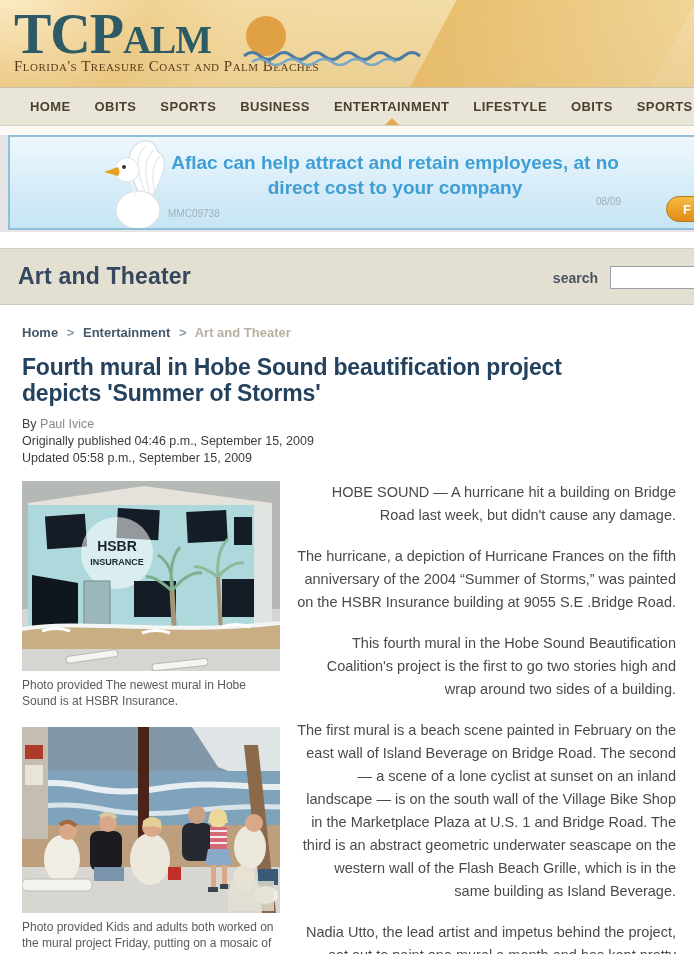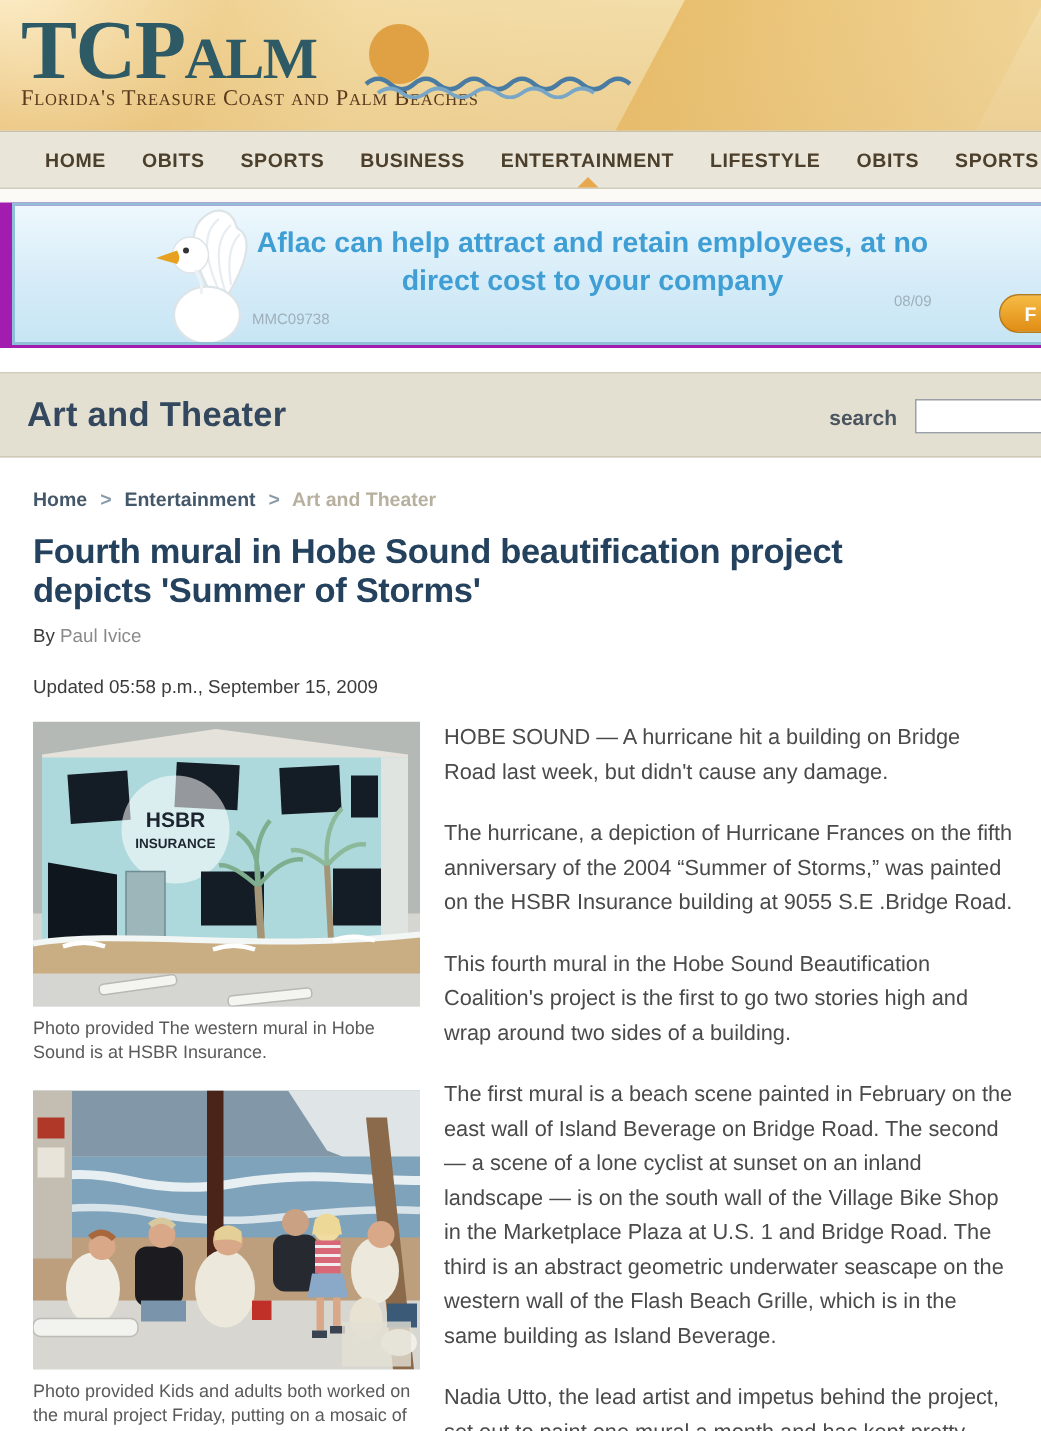--- a/index.html
+++ b/index.html
@@ -54,21 +54,21 @@
     height:100%; display:flex; align-items:center;
   }
   .nav-item.active::after {
     content:""; position:absolute; bottom:0; left:50%; margin-left:-7px;
     width:0; height:0; border-left:7px solid transparent;
     border-right:7px solid transparent; border-bottom:7px solid #e8a94e;
   }
 
   
   .ad-gap { height:9px; background:#fbfaf6; }
-  .ad-wrap { height:97px; position:relative; background:#a21caf; }
+  .ad-wrap { height:97px; position:relative; background:#e5e5e5; }
   .ad-banner {
     position:absolute; left:8px; top:0; width:748px; height:95px;
     border:2px solid #8fc0d8; overflow:hidden; cursor:pointer;
     background:linear-gradient(#eef8fd 0%, #d6ecf8 55%, #c7e5f4 100%);
   }
   .ad-headline {
     position:absolute; left:150px; top:13px; width:470px; text-align:center;
     font-size:19px; line-height:25px; font-weight:bold; color:#3f9fd4;
   }
   .ad-duck { position:absolute; left:86px; bottom:-2px; }
@@ -114,21 +114,21 @@
   .byline .author { color:#8a8a8a; cursor:pointer; }
 
   .cols { display:flex; }
   .col-left { width:258px; flex:none; margin-right:16px; }
   .col-right { flex:1; padding-right:2px; }
 
   .photo { width:258px; display:block; cursor:pointer; }
   .caption { font-size:12px; line-height:16px; color:#5a5a5a; margin:6px 0 18px 0; }
 
   .col-right p {
-    font-size:14.5px; line-height:23px; color:#4a4a4a; margin-bottom:18px;
+    font-size:14.5px; line-height:23px; color:#4a4a4a; margin-bottom:18px;text-align:right;
   }
 </style>
 </head>
 <body>
 
 <div class="masthead">
   <div class="ray"></div>
   <div class="ray2"></div>
   <div class="logo-wrap">
     <div class="logo-sun"></div>
@@ -192,21 +192,21 @@
     <span class="crumb-link">Entertainment</span>
     <span class="crumb-sep">&gt;</span>
     <span class="crumb-current">Art and Theater</span>
   </div>
 
   <h1 class="article-title">Fourth mural in Hobe Sound beautification project depicts 'Summer of Storms'</h1>
 
   <div class="byline">
     <span>By</span>
     <span class="author">Paul Ivice</span><br>
-    <br>
+    <span>Originally published 04:46 p.m., September 15, 2009</span><br>
     <span>Updated 05:58 p.m., September 15, 2009</span>
   </div>
 
   <div class="cols">
 
     <div class="col-left">
 
       <svg class="photo" width="258" height="190" viewBox="0 0 258 190">
         <rect width="258" height="190" fill="#b5b9b5"></rect>
         <rect y="128" width="258" height="62" fill="#d5d5d1"></rect>
@@ -238,21 +238,21 @@
         <path d="M0,148 C60,138 150,154 258,142" stroke="#f2f6f4" stroke-width="4" fill="none"></path>
         <path d="M20,150 q14,-5 28,0 M120,152 q14,-5 28,0 M200,146 q14,-5 28,0" stroke="#ffffff" stroke-width="3" fill="none"></path>
         <rect y="168" width="258" height="22" fill="#d5d5d1"></rect>
         <g transform="rotate(-8 70 176)">
             <rect x="44" y="172" width="52" height="7" rx="3" fill="#f4f4f0" stroke="#b8b8b4"></rect>
           </g>
         <g transform="rotate(-6 160 184)">
             <rect x="130" y="180" width="56" height="7" rx="3" fill="#f4f4f0" stroke="#b8b8b4"></rect>
           </g>
       </svg>
-      <div class="caption">Photo provided The western mural in Hobe Sound is at HSBR Insurance.</div>
+      <div class="caption">Photo provided The newest mural in Hobe Sound is at HSBR Insurance.</div>
 
       <svg class="photo" width="258" height="186" viewBox="0 0 258 186">
         <rect width="258" height="186" fill="#c2c2bc"></rect>
         <rect x="0" y="0" width="258" height="44" fill="#8298a8"></rect>
         <polygon points="170,0 258,0 258,64 196,40" fill="#dfe4e6"></polygon>
         <rect x="0" y="44" width="258" height="56" fill="#7fa3ba"></rect>
         <path d="M0,60 q30,-8 64,0 t70,2 t70,-4 t54,2" stroke="#e8eff2" stroke-width="6" fill="none"></path>
         <path d="M0,82 q40,-8 80,0 t90,2 t88,-4" stroke="#d8e4ea" stroke-width="5" fill="none"></path>
         <rect x="0" y="98" width="258" height="44" fill="#bd9f7d"></rect>
         <rect x="0" y="140" width="258" height="46" fill="#d8d6d0"></rect>

